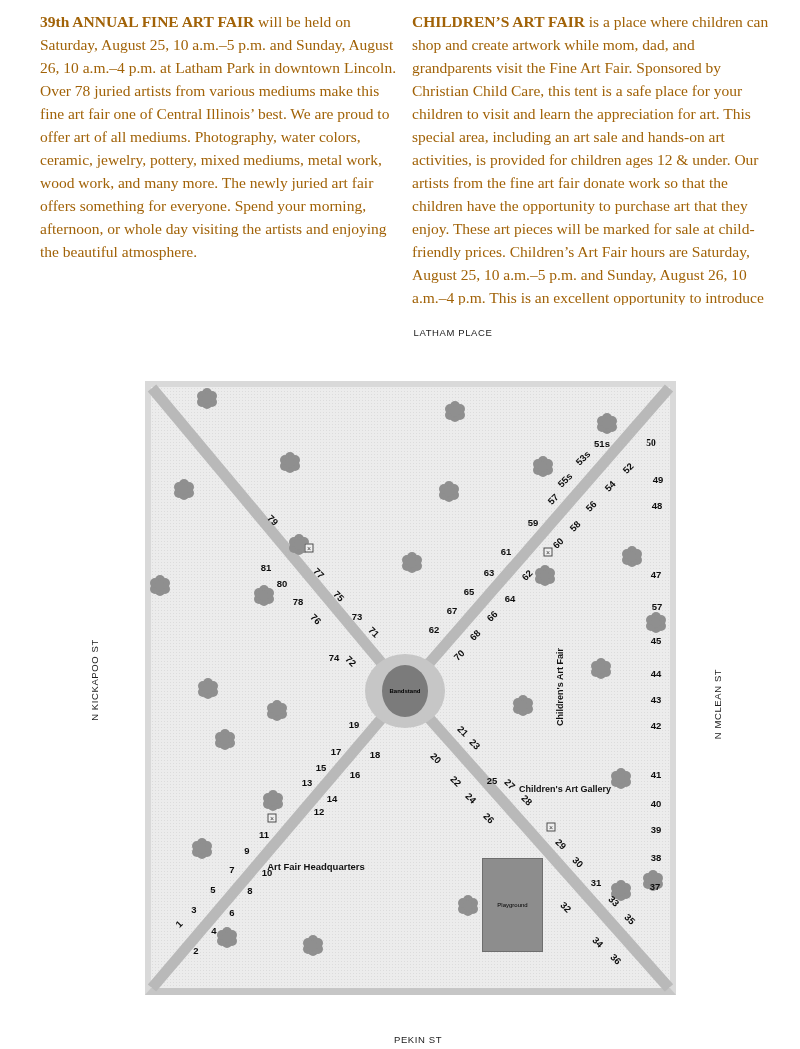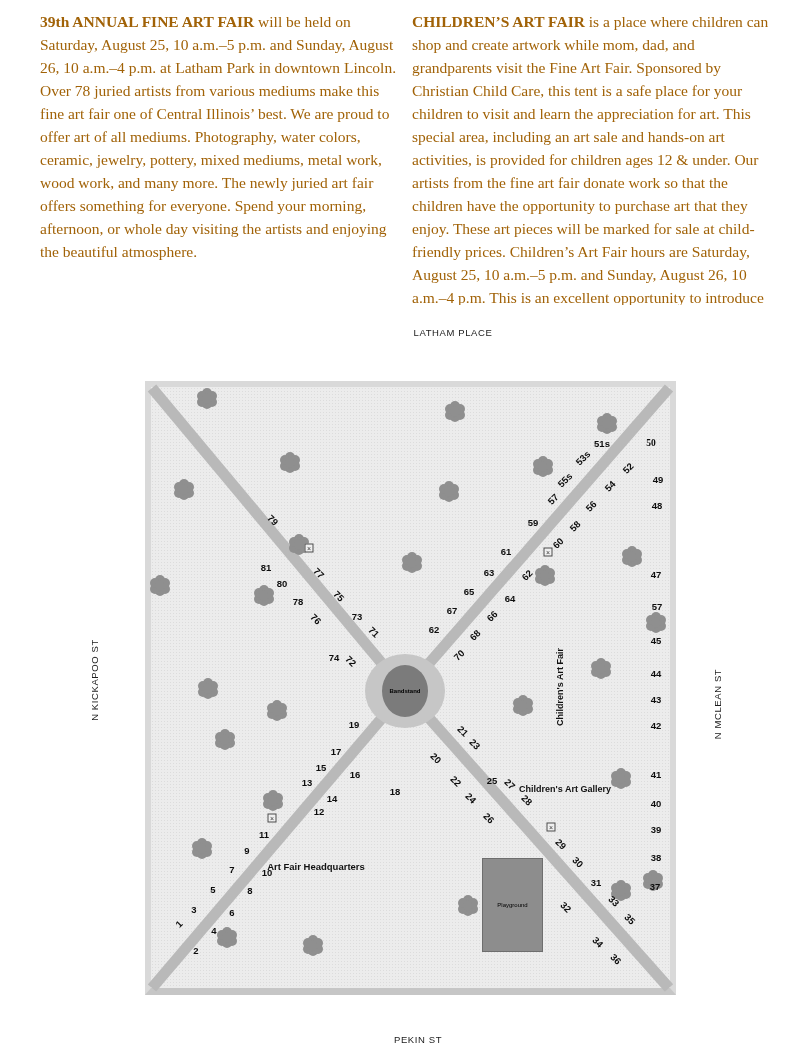--- a/index.html
+++ b/index.html
@@ -326,21 +326,21 @@
     <div class="booth" style="left: 250px; top: 890px; transform: translate(-50%, -50%);">8</div>
     <div class="booth" style="left: 247px; top: 850px; transform: translate(-50%, -50%);">9</div>
     <div class="booth" style="left: 267px; top: 872px; transform: translate(-50%, -50%);">10</div>
     <div class="booth" style="left: 264px; top: 834px; transform: translate(-50%, -50%);">11</div>
     <div class="booth" style="left: 319px; top: 811px; transform: translate(-50%, -50%); text-align: right;">12</div>
     <div class="booth" style="left: 307px; top: 782px; transform: translate(-50%, -50%);">13</div>
     <div class="booth" style="left: 332px; top: 798px; transform: translate(-50%, -50%);">14</div>
     <div class="booth" style="left: 321px; top: 767px; transform: translate(-50%, -50%);">15</div>
     <div class="booth" style="left: 355px; top: 774px; transform: translate(-50%, -50%);">16</div>
     <div class="booth" style="left: 336px; top: 751px; transform: translate(-50%, -50%);">17</div>
-    <div class="booth" style="left: 375px; top: 791px; transform: translate(-50%, -50%); margin-left: 20px;">18</div>
+    <div class="booth" style="left: 375px; top: 754px; transform: translate(-50%, -50%);">18</div>
     <div class="booth" style="left: 354px; top: 724px; transform: translate(-50%, -50%);">19</div>
     <div class="booth" style="left: 436px; top: 758px; transform: translate(-50%, -50%) rotate(45deg);">20</div>
     <div class="booth" style="left: 463px; top: 731px; transform: translate(-50%, -50%) rotate(45deg);">21</div>
     <div class="booth" style="left: 456px; top: 781px; transform: translate(-50%, -50%) rotate(45deg);">22</div>
     <div class="booth" style="left: 475px; top: 744px; transform: translate(-50%, -50%) rotate(45deg);">23</div>
     <div class="booth" style="left: 471px; top: 798px; transform: translate(-50%, -50%) rotate(45deg);">24</div>
     <div class="booth" style="left: 492px; top: 748px; transform: translate(-50%, -50%); margin-top: 32px;">25</div>
     <div class="booth" style="left: 489px; top: 818px; transform: translate(-50%, -50%) rotate(45deg);">26</div>
     <div class="booth" style="left: 510px; top: 784px; transform: translate(-50%, -50%) rotate(45deg);">27</div>
     <div class="booth" style="left: 527px; top: 800px; transform: translate(-50%, -50%) rotate(45deg);">28</div>

